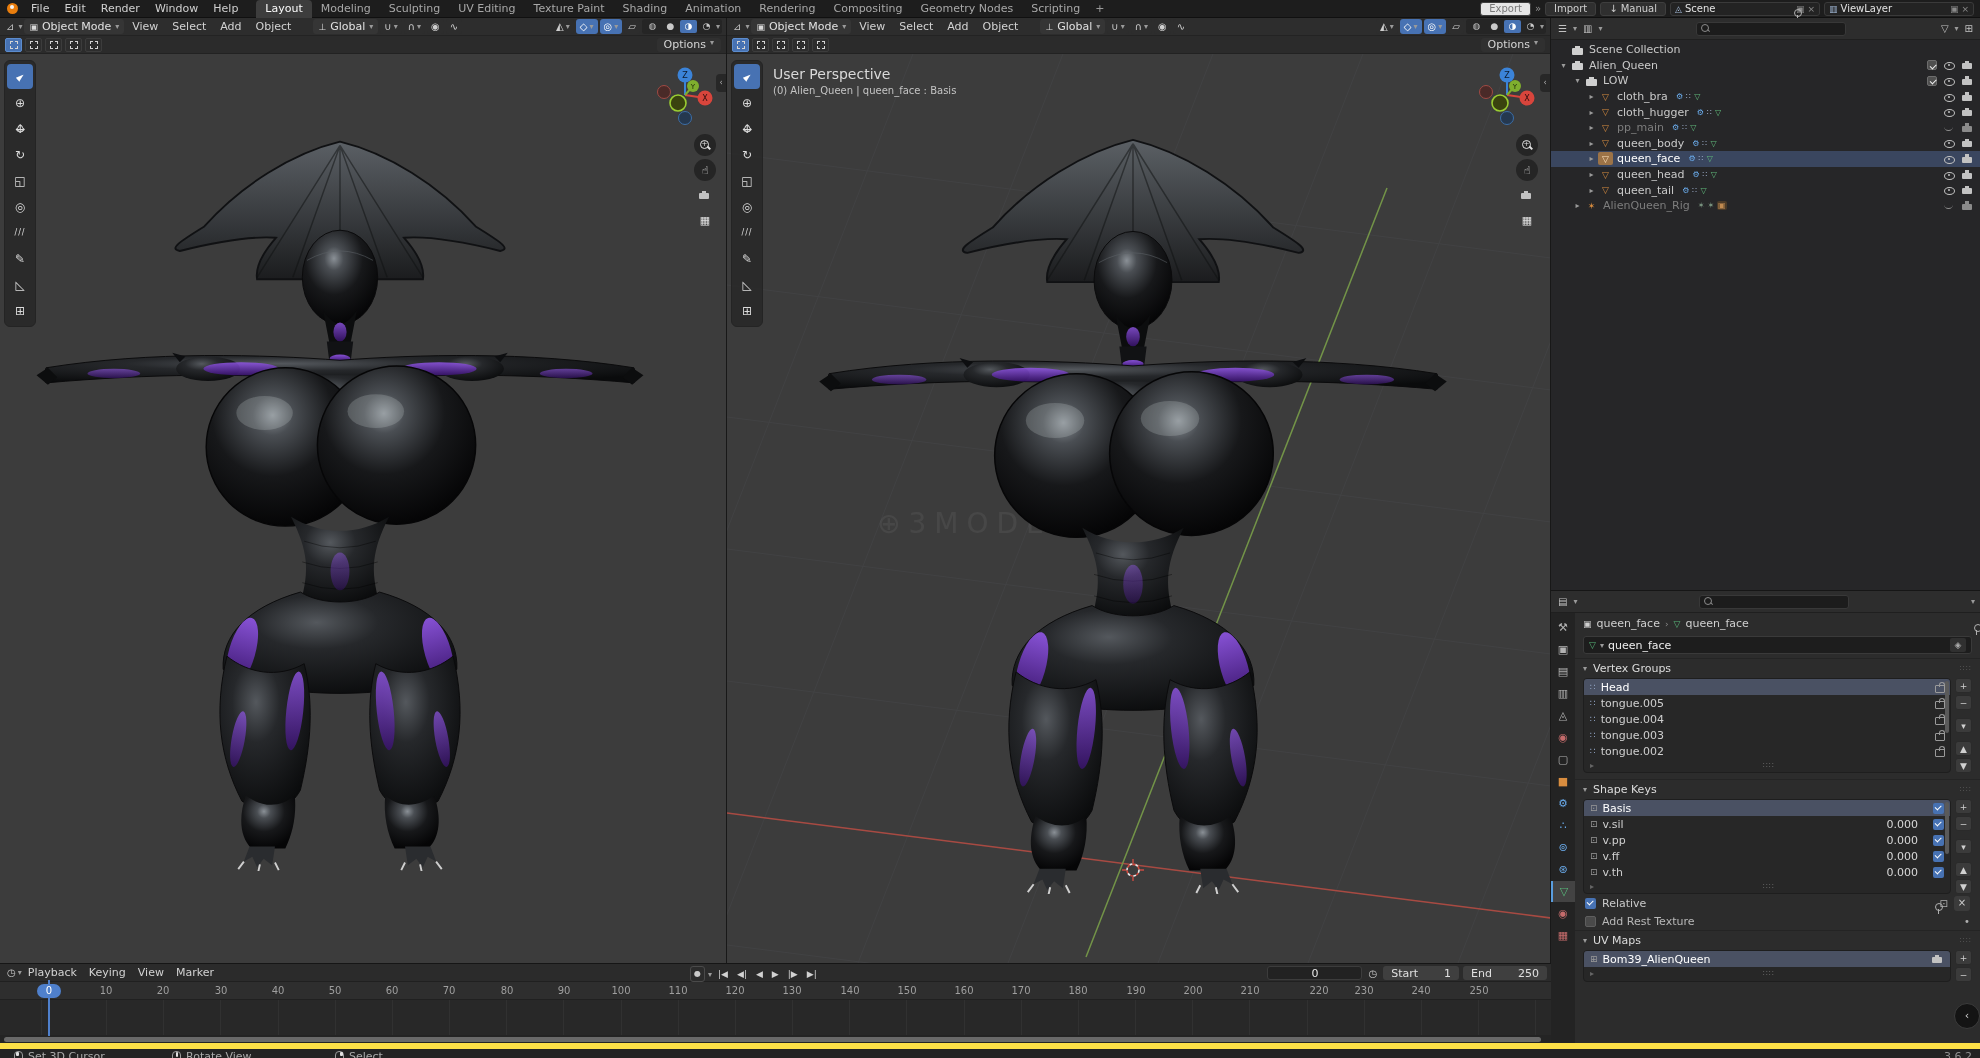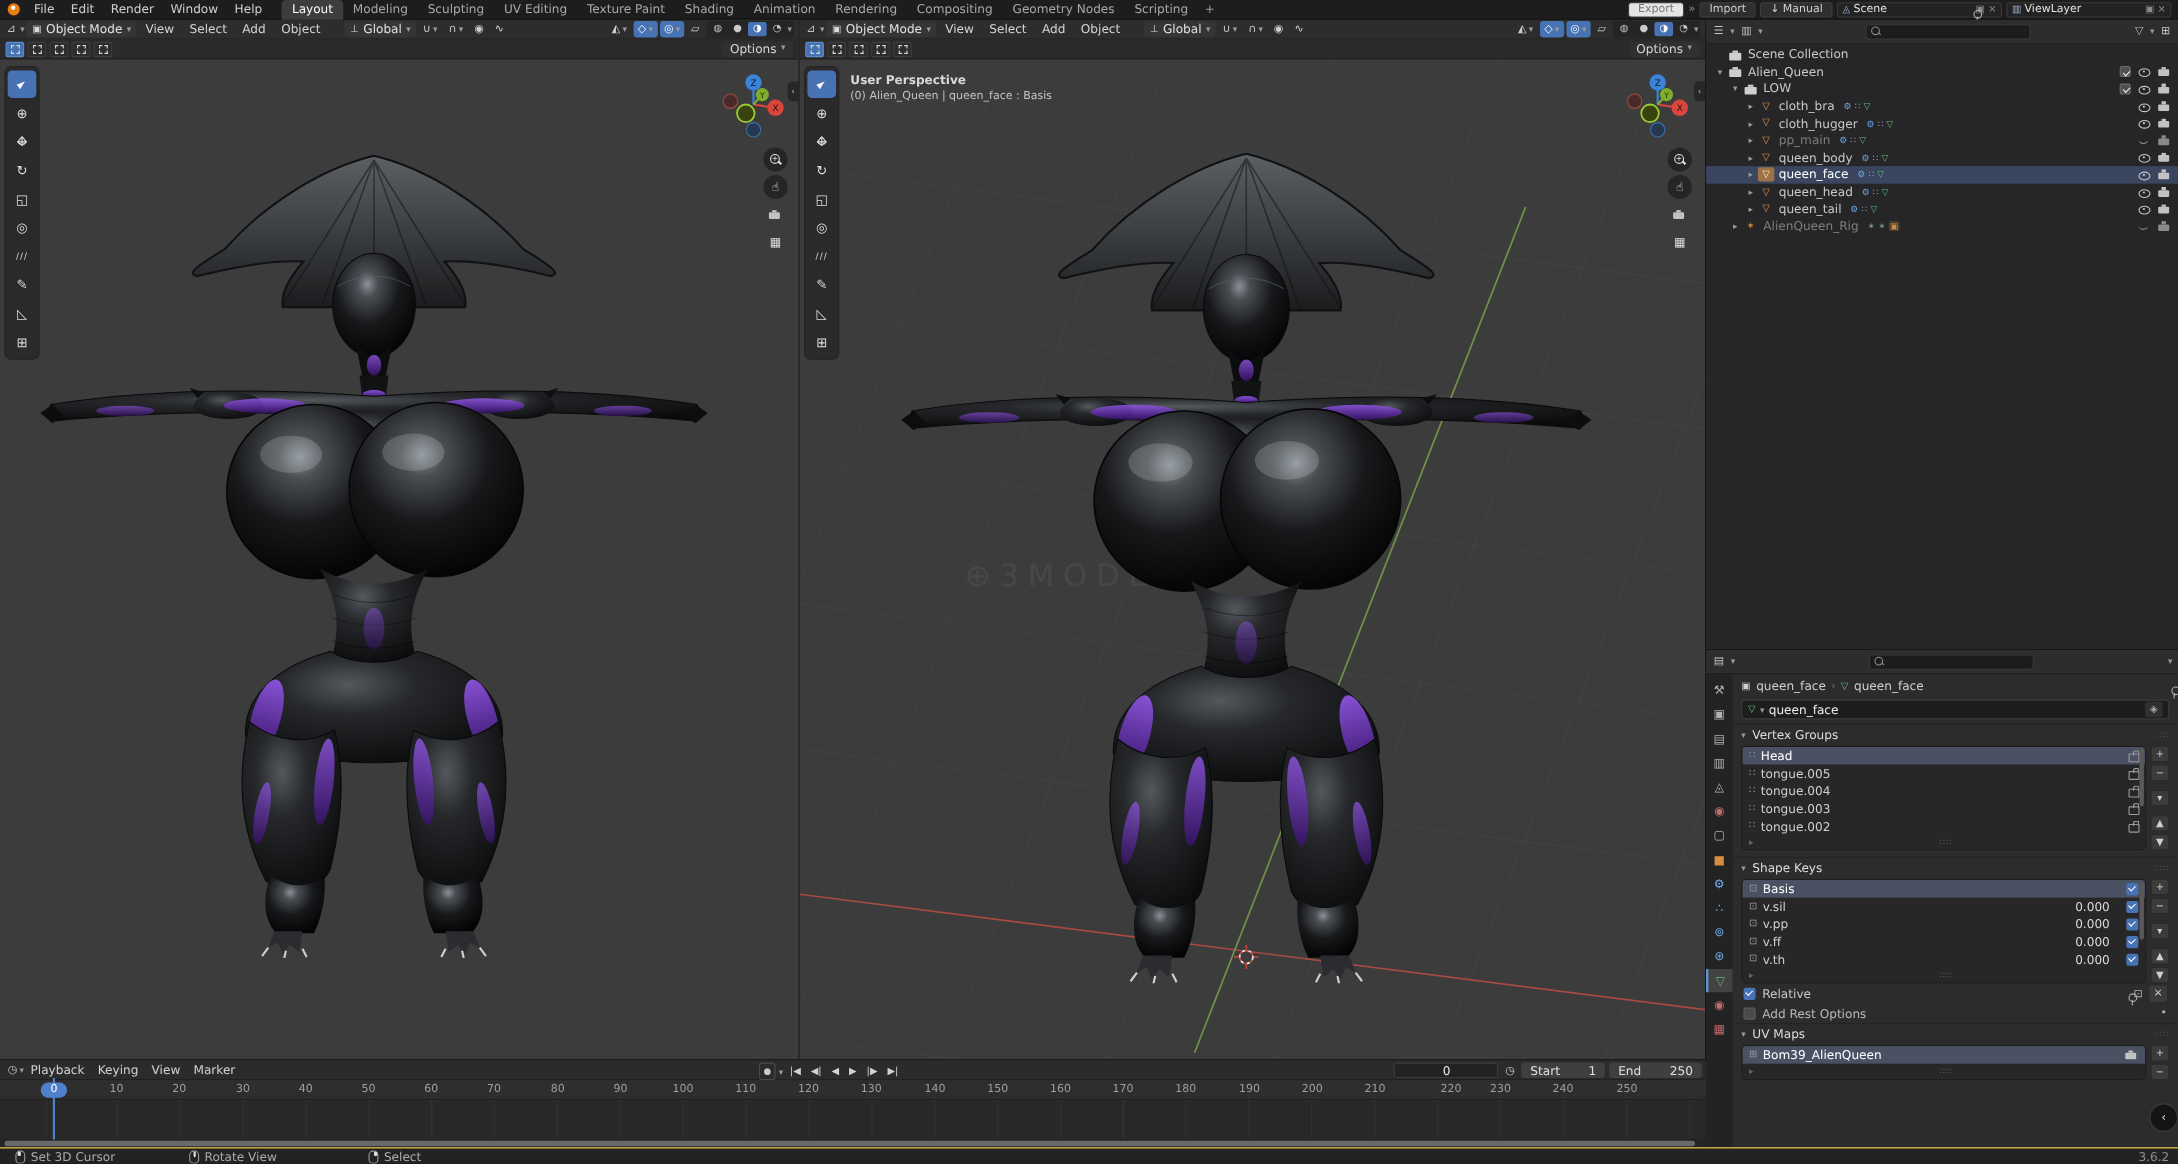--- a/index.html
+++ b/index.html
@@ -55,21 +55,21 @@
 .gizmo{position:absolute;top:44px;z-index:4;}
 .navbtns{position:absolute;width:24px;z-index:4;display:flex;flex-direction:column;gap:3px;align-items:center;}
 .navbtn{width:22px;height:22px;border-radius:50%;background:rgba(30,30,30,.75);color:#e0e0e0;display:flex;align-items:center;justify-content:center;font-size:11px;}
 .navbtn.flat{background:transparent;}
 .mag{width:11px;height:11px;position:relative;}
 .mag::before{content:"";position:absolute;left:0;top:0;width:7px;height:7px;border:1.4px solid #e0e0e0;border-radius:50%;}
 .mag::after{content:"";position:absolute;left:7px;top:7px;width:4px;height:1.6px;background:#e0e0e0;transform:rotate(45deg);}
 .mag .plus{position:absolute;left:2px;top:0px;font-size:7px;color:#e0e0e0;}
 .nregion{position:absolute;right:0;top:56px;width:10px;height:18px;background:rgba(25,25,25,.6);border-radius:4px 0 0 4px;color:#b5b5b5;font-size:8px;line-height:18px;text-align:center;z-index:4;}
 .vp-overlay{position:absolute;left:46px;top:48px;z-index:3;color:#d9d9d9;}
-.vp-overlay .l1{font-size:11px;font-weight:bold;}
+.vp-overlay .l1{font-size:14px;}
 .vp-overlay .l2{font-size:10px;color:#c4c4c4;margin-top:3px;}
 .model{position:absolute;z-index:2;}
 .gridsvg{position:absolute;left:0;top:0;z-index:1;}
 
 
 #outliner{position:absolute;left:1551px;top:18px;width:429px;height:573px;background:#262628;border-bottom:1px solid #161616;}
 .ed-header{height:22px;background:#2d2d2d;border-bottom:1px solid #1f1f1f;display:flex;align-items:center;padding:0 5px;gap:4px;}
 .search{flex:0 0 150px;margin:0 auto;height:14px;background:#1c1c1c;border:1px solid #383838;border-radius:3px;display:flex;align-items:center;padding:0 4px;gap:3px;color:#7a7a7a;}
 .smag{width:9px;height:9px;position:relative;flex:0 0 9px;}
 .smag::before{content:"";position:absolute;left:0;top:0;width:6px;height:6px;border:1.2px solid #8a8a8a;border-radius:50%;}
@@ -164,21 +164,21 @@
 .sefield{height:14px;background:#3f3f3f;border-radius:3px;display:flex;align-items:center;gap:26px;padding:0 8px;color:#e0e0e0;}
 #tl-ruler{position:absolute;left:0;top:18px;right:0;height:18px;background:#2e2e2e;border-bottom:1px solid #202020;}
 .tick{position:absolute;top:3px;transform:translateX(-50%);color:#9f9f9f;font-size:10px;}
 #tl-tracks{position:absolute;left:0;top:36px;right:0;height:36px;background:#282828;background-image:repeating-linear-gradient(90deg,#313131 0 1px,transparent 1px 57.16px);background-position:49px 0;}
 #playhead-pill{position:absolute;left:37px;top:2px;width:24px;height:14px;background:#4f80cc;border-radius:7px;color:#fff;text-align:center;line-height:13px;font-size:10px;z-index:2;}
 #playhead-line{position:absolute;left:48px;top:16px;width:2px;height:56px;background:#4f80cc;z-index:1;}
 #tl-scroll{position:absolute;left:0;bottom:0;right:0;height:8px;background:#242424;}
 #tl-scroll .bar{position:absolute;left:4px;right:10px;top:1.5px;height:5px;background:#696969;border-radius:3px;}
 
 
-#statusbar{position:absolute;left:0;top:1043px;width:1980px;height:15px;background:#232323;border-top:1px solid #fde047;}
+#statusbar{position:absolute;left:0;top:1043px;width:1980px;height:15px;background:#232323;border-top:6px solid #fde047;}
 .hint{position:absolute;top:1px;display:flex;align-items:center;gap:5px;color:#aaa;}
 .mouse{width:9px;height:12px;border:1px solid #9a9a9a;border-radius:4px;position:relative;display:inline-block;}
 .mouse::before{content:"";position:absolute;background:#e0e0e0;border-radius:1px;}
 .mouse.mb-l::before{left:0.5px;top:0.5px;width:3px;height:4px;}
 .mouse.mb-m::before{left:2.8px;top:0.5px;width:2.6px;height:4.5px;}
 .mouse.mb-r::before{right:0.5px;top:0.5px;width:3px;height:4px;}
 #version{position:absolute;right:8px;top:1px;color:#8f8f8f;}
 </style>
 </head>
 <body>
@@ -1104,21 +1104,21 @@
         <span class="bchk"></span>
         <span>Relative</span>
         <span class="right">
           <span><span class="pinico"></span></span>
           <span>⊡</span>
           <span class="xbtn">×</span>
         </span>
       </div>
       <div class="prow centerchk">
         <span class="uchk"></span>
-        <span>Add Rest Options</span>
+        <span>Add Rest Texture</span>
         <span class="right">
             <span>•</span>
           </span>
       </div>
 
       <div class="psec">
         <span class="caret">▾</span>
         <span>UV Maps</span>
         <span class="grip">∷∷</span>
       </div>

